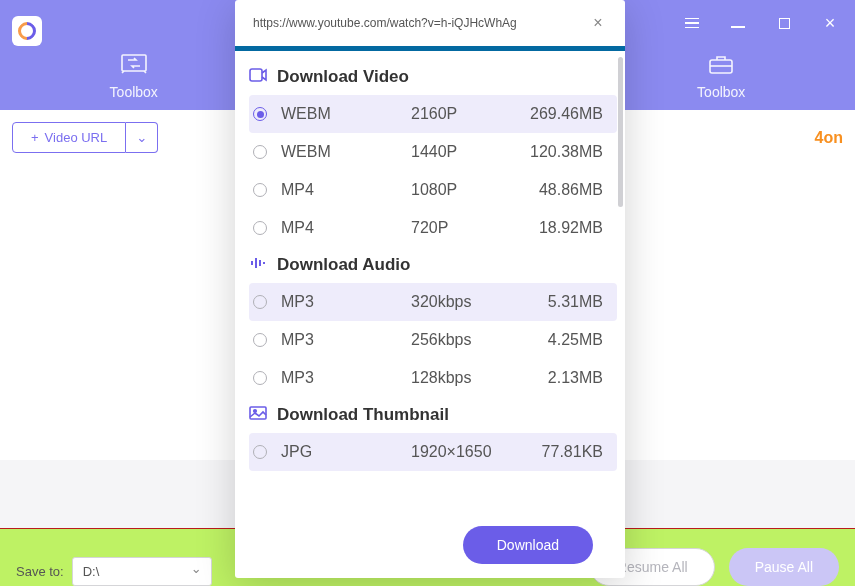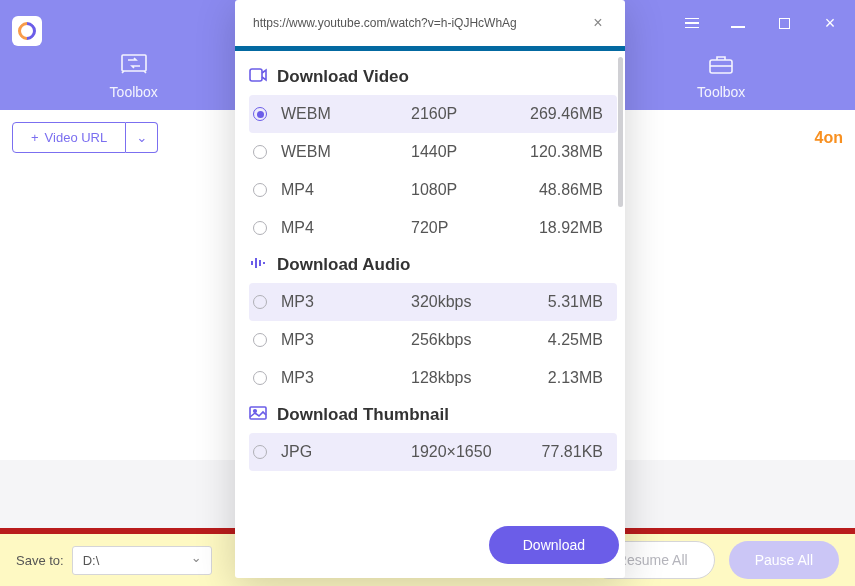--- a/index.html
+++ b/index.html
@@ -21,21 +21,21 @@
     .toolbar { padding: 12px; display: flex; align-items: center; justify-content: space-between; background: #fff; }
     .paste-url-group { display: flex; }
     .paste-url-btn { border: 1px solid #7b6ff0; color: #7b6ff0; background: #fff; padding: 7px 18px; font-size: 13px; border-radius: 4px 0 0 4px; cursor: pointer; display: flex; align-items: center; gap: 6px; }
     .paste-url-dropdown { border: 1px solid #7b6ff0; border-left: none; color: #7b6ff0; background: #fff; padding: 7px 10px; border-radius: 0 4px 4px 0; cursor: pointer; }
     .brand-badge { font-size: 16px; font-weight: bold; color: #f89020; }
     
     
     .main-content { flex: 1; background: #fff; text-align: center; padding-top: 280px; color: #7a7a7a; font-size: 13px; }
     
     
-    .footer { position: absolute; bottom: 0; left: 0; right: 0; height: 58px; border-top: 6px solid #b91c1c; display: flex; align-items: center; padding: 0 16px; background: #fef9c3; }
+    .footer { position: absolute; bottom: 0; left: 0; right: 0; height: 58px; border-top: 1px solid #b91c1c; display: flex; align-items: flex-end; padding: 0 16px; background: #bef264; }
     .save-to { display: flex; align-items: center; gap: 8px; font-size: 13px; color: #555; }
     .save-to select { border: 1px solid #d5d5d8; border-radius: 3px; padding: 6px 28px 6px 10px; font-size: 13px; color: #555; background: #fff; appearance: none; width: 140px; }
     .select-wrapper { position: relative; }
     .select-wrapper::after { content: "⌄"; position: absolute; right: 10px; top: 4px; color: #888; pointer-events: none; }
     .footer-right { margin-left: auto; display: flex; gap: 14px; }
     .footer-btn { border-radius: 20px; padding: 10px 26px; font-size: 14px; border: none; cursor: pointer; }
     .resume-btn { background: #fff; border: 1px solid #d5d5d8; color: #b5b5bc; }
     .pause-btn { background: #cbc6f6; color: #fff; }
     
     
@@ -52,21 +52,21 @@
     
     .option-row { display: flex; align-items: center; padding: 10px 14px 10px 4px; font-size: 16px; color: #555; border-radius: 4px; cursor: pointer; }
     .option-row.highlighted { background: #eeecfb; }
     .option-row .radio { width: 14px; height: 14px; border: 1.5px solid #b0b0b6; border-radius: 50%; margin-right: 14px; flex-shrink: 0; display: flex; align-items: center; justify-content: center; }
     .option-row.selected .radio { border-color: #6b5de8; }
     .option-row.selected .radio::after { content: ""; width: 7px; height: 7px; background: #6b5de8; border-radius: 50%; }
     .option-row .fmt { width: 130px; }
     .option-row .qual { flex: 1; }
     .option-row .size { text-align: right; }
     
-    .modal-footer { padding: 14px 6px; display: flex; justify-content: flex-end; }
+    .modal-footer { padding: 14px 32px; display: flex; justify-content: flex-end; }
     .download-btn { background: #6b5de8; color: #fff; border: none; border-radius: 20px; padding: 11px 34px; font-size: 14px; cursor: pointer; }
     
     .hamb-line { width: 14px; height: 1.5px; background: #fff; }
     .square { width: 11px; height: 11px; border: 1.5px solid #fff; }
   </style>
 </head>
 <body>
 
 <div class="main-header">
   <div class="app-logo">

